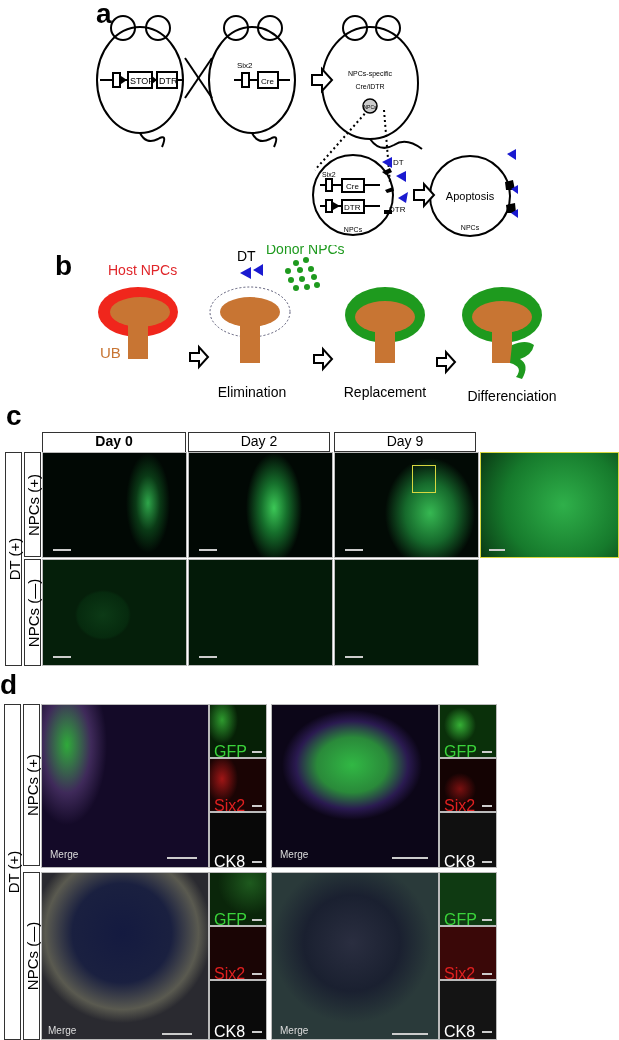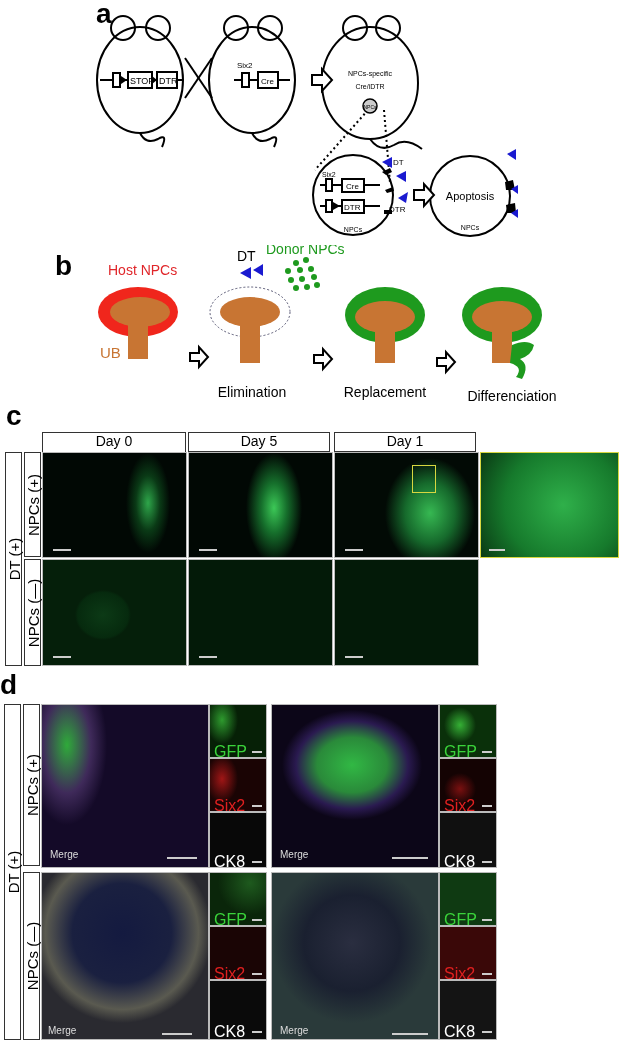--- a/index.html
+++ b/index.html
@@ -155,23 +155,23 @@
   <text x="100" y="113" font-size="15" fill="#c87533">UB</text>
   <text x="237" y="16" font-size="14" fill="#000">DT</text>
   <text x="266" y="9" font-size="14" fill="#1e9a1e">Donor NPCs</text>
   <text x="252" y="152" font-size="14" text-anchor="middle">Elimination</text>
   <text x="385" y="152" font-size="14" text-anchor="middle">Replacement</text>
   <text x="512" y="156" font-size="14" text-anchor="middle">Differenciation</text>
 </svg>
 
 <div class="panel-letter" style="left:6px;top:402px;">c</div>
 
-<div class="hdr" style="left:42px;top:432px;width:144px;height:28px;">Day 0</div>
-<div class="hdr" style="left:188px;top:432px;width:142px;height:20px;">Day 5</div>
-<div class="hdr" style="left:334px;top:432px;width:142px;height:20px;">Day 1</div>
+<div class="hdr" style="left:42px;top:432px;width:144px;height:28px;font-weight:bold;">Day 0</div>
+<div class="hdr" style="left:188px;top:432px;width:142px;height:20px;">Day 2</div>
+<div class="hdr" style="left:334px;top:432px;width:142px;height:20px;">Day 9</div>
 
 <div class="vlabel" style="left:5px;top:452px;width:17px;height:214px;">
     <span>DT (+)</span>
   </div>
 <div class="vlabel" style="left:24px;top:452px;width:17px;height:105px;">
     <span>NPCs (+)</span>
   </div>
 <div class="vlabel" style="left:24px;top:559px;width:17px;height:107px;">
     <span>NPCs (—)</span>
   </div>

